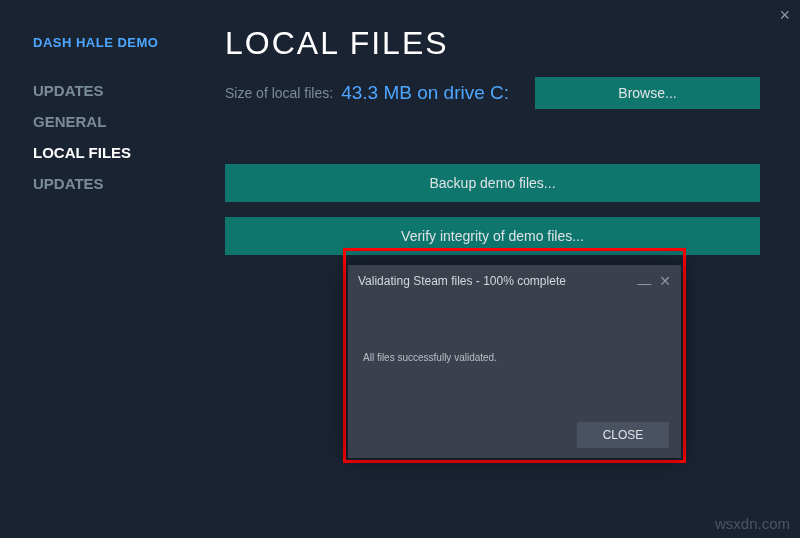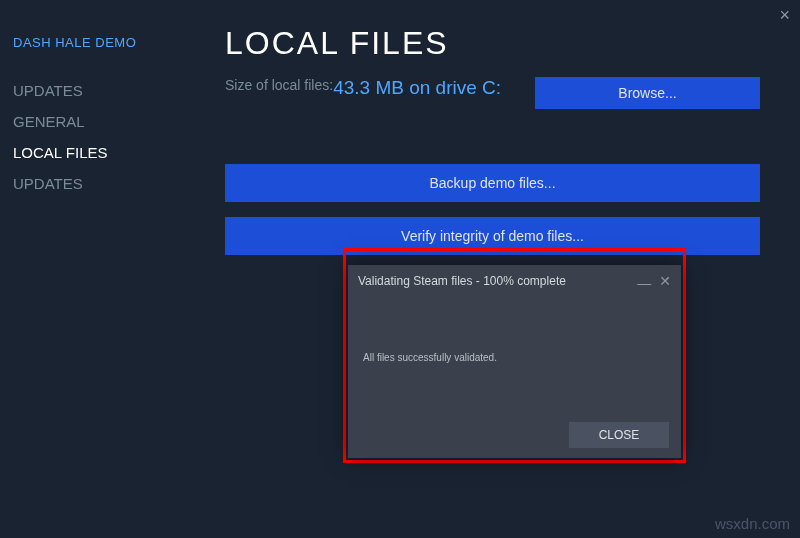--- a/index.html
+++ b/index.html
@@ -8,21 +8,22 @@
   height: 538px;
   background: #1a2332;
   font-family: Arial, "Helvetica Neue", sans-serif;
   color: #c7d5e0;
   overflow: hidden;
   position: relative;
 }
 .container { display: flex; height: 100%; }
 .sidebar {
   width: 200px;
-  padding: 35px 0 0 13px;
+  padding: 35px 0 0 33px;
+  font-weight: bold;
 }
 .game-title {
   color: #4da6ff;
   font-size: 13px;
   letter-spacing: 0.5px;
   margin-bottom: 25px;
   cursor: pointer;
 }
 .nav-item {
   color: #7a8b99;
@@ -38,28 +39,28 @@
 }
 .page-title {
   color: #ffffff;
   font-size: 32px;
   font-weight: 300;
   letter-spacing: 2px;
   margin-bottom: 15px;
 }
 .size-row {
   display: flex;
-  align-items: flex-start;
-  gap: 0;
+  align-items: center;
+  gap: 8px;
   margin-bottom: 55px;
 }
 .size-label { color: #7a8b99; font-size: 14px; }
 .size-value { color: #4da6ff; font-size: 19px; cursor: pointer; flex: 1; }
 .btn {
-  background: #1d4ed8;
+  background: #0f766e;
   color: #dfe3e6;
   border: none;
   font-size: 14px;
   text-align: center;
   cursor: pointer;
   display: flex;
   align-items: center;
   justify-content: center;
 }
 .btn-browse { width: 225px; height: 32px; }
@@ -121,21 +122,21 @@
 }
 .dialog-footer {
   position: absolute;
   bottom: 10px;
   right: 12px;
 }
 .btn-close-dialog {
   background: #4a5160;
   color: #dfe3e6;
   border: none;
-  width: 100px;
+  width: 92px;
   height: 26px;
   font-size: 12px;
   cursor: pointer;
 }
 .watermark {
   position: absolute;
   bottom: 6px;
   right: 10px;
   font-size: 15px;
   color: #4a5568;

